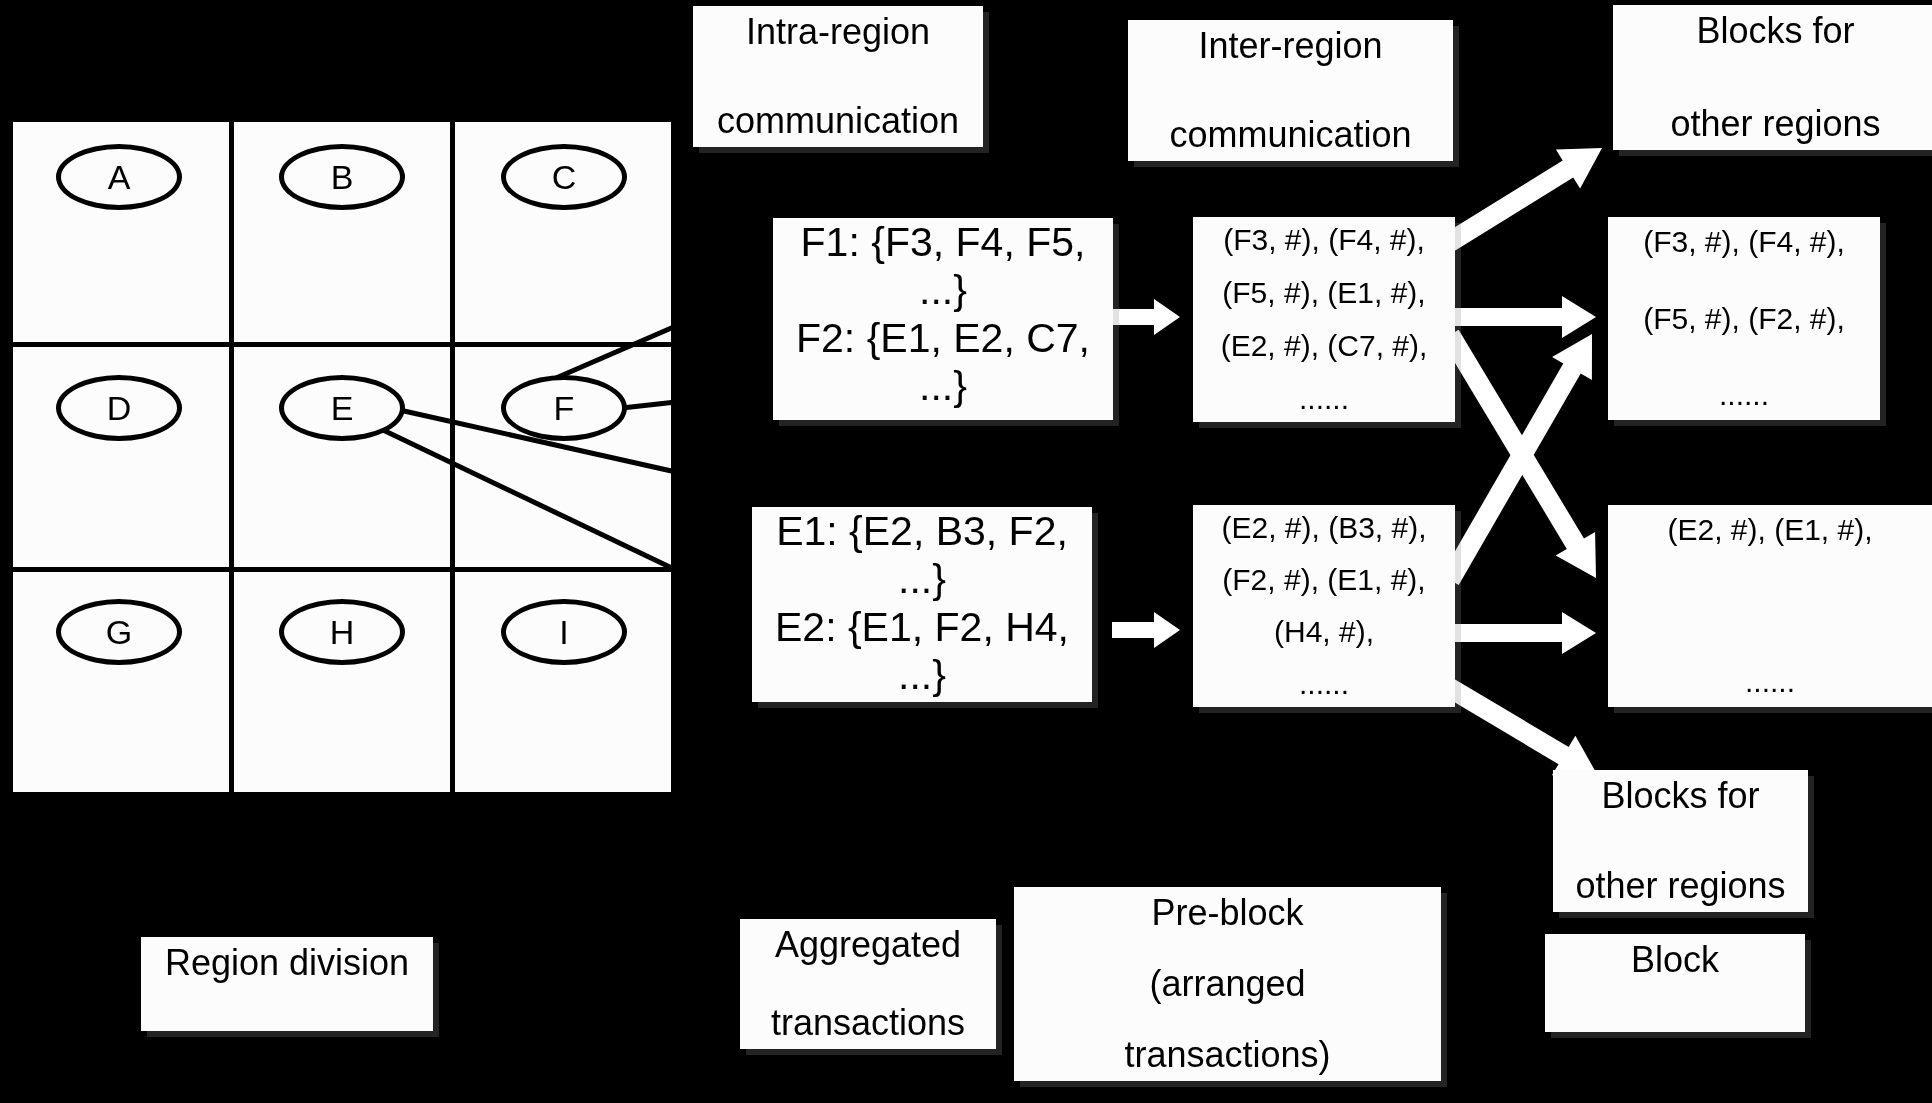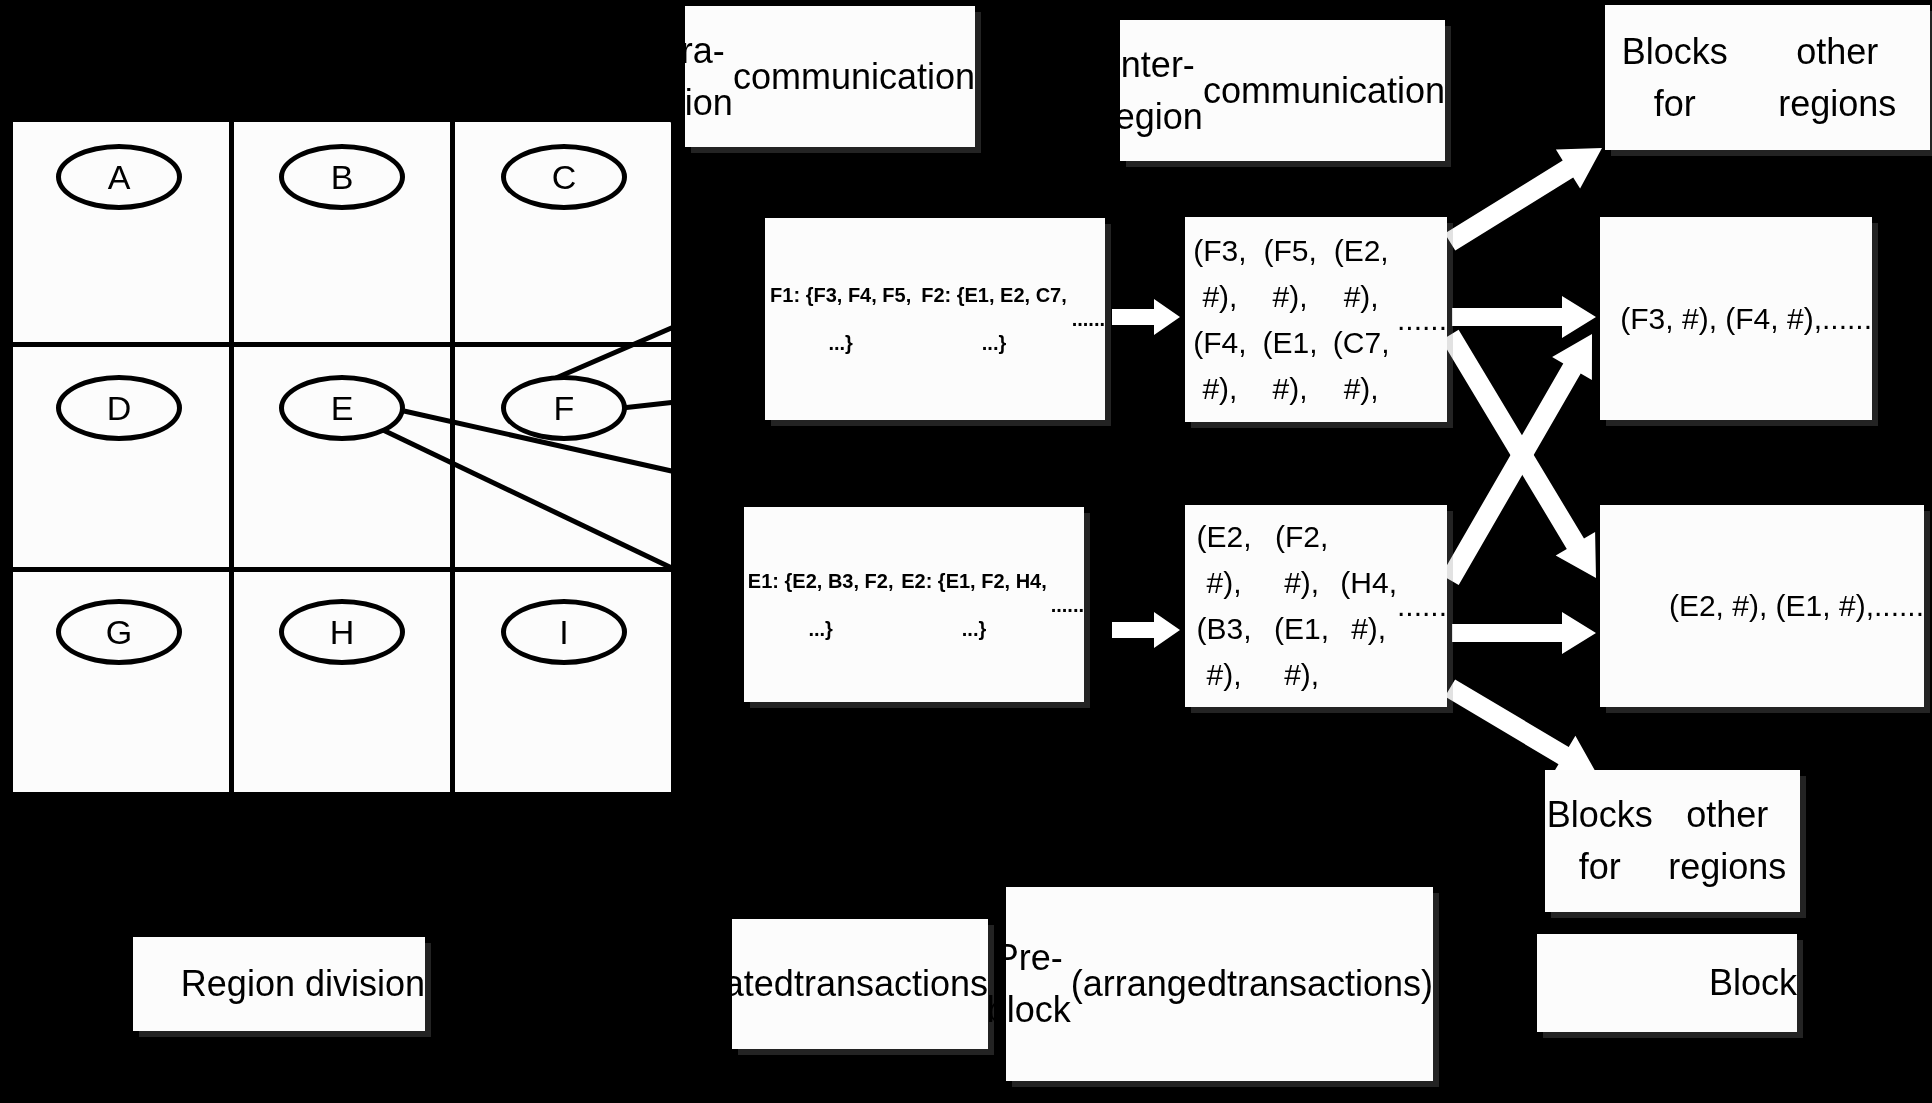--- a/index.html
+++ b/index.html
@@ -15,26 +15,26 @@
   .cell{background:#fcfcfc;}
   .overlay{position:absolute;left:0;top:0;width:1932px;height:1103px;pointer-events:none;}
   .node{
     position:absolute;width:126px;height:66px;box-sizing:border-box;
     border:5px solid #000;border-radius:50%;background:#fcfcfc;
     display:flex;align-items:center;justify-content:center;
     font-size:34px;line-height:1;
   }
   .wbox{
     position:absolute;background:#fcfcfc;box-sizing:border-box;
-    display:flex;align-items:center;justify-content:flex-end;
-    text-align:center;box-shadow:6px 6px 0 rgba(140,140,140,0.25);
+    display:flex;flex-direction:column;align-items:center;justify-content:space-between;
+    text-align:center;box-shadow:6px 6px 0 rgba(140,140,140,0.25);margin-left:8px;
   }
   .label-box{font-size:36px;line-height:52px;}
   .content-box{font-size:30px;line-height:46px;}
-  .agg-box{font-size:20px;line-height:48px;font-weight:bold;}
+  .agg-box{font-size:41px;line-height:48px;}
   .blk-box{line-height:50px;}
 </style>
 </head>
 <body>
 
 <div class="stage">
 
   <div class="grid">
     <div class="cell"></div>
     <div class="cell"></div>
@@ -106,20 +106,21 @@
   </div>
   <div class="wbox content-box" style="left:1185px;top:505px;width:262px;height:202px">
     <div>(E2, #), (B3, #),</div>
     <div>(F2, #), (E1, #),</div>
     <div>(H4, #),</div>
     <div>......</div>
   </div>
 
   <div class="wbox content-box blk-box" style="left:1600px;top:217px;width:272px;height:203px">
     <div>(F3, #), (F4, #),</div>
+    <div>(F5, #), (F2, #),</div>
     <div>......</div>
   </div>
   <div class="wbox content-box blk-box" style="left:1600px;top:505px;width:324px;height:202px">
     <div>(E2, #), (E1, #),</div>
     <div>......</div>
   </div>
 
   <div class="wbox label-box" style="left:1545px;top:770px;width:255px;height:142px">
     <div>Blocks for</div>
     <div>other regions</div>

